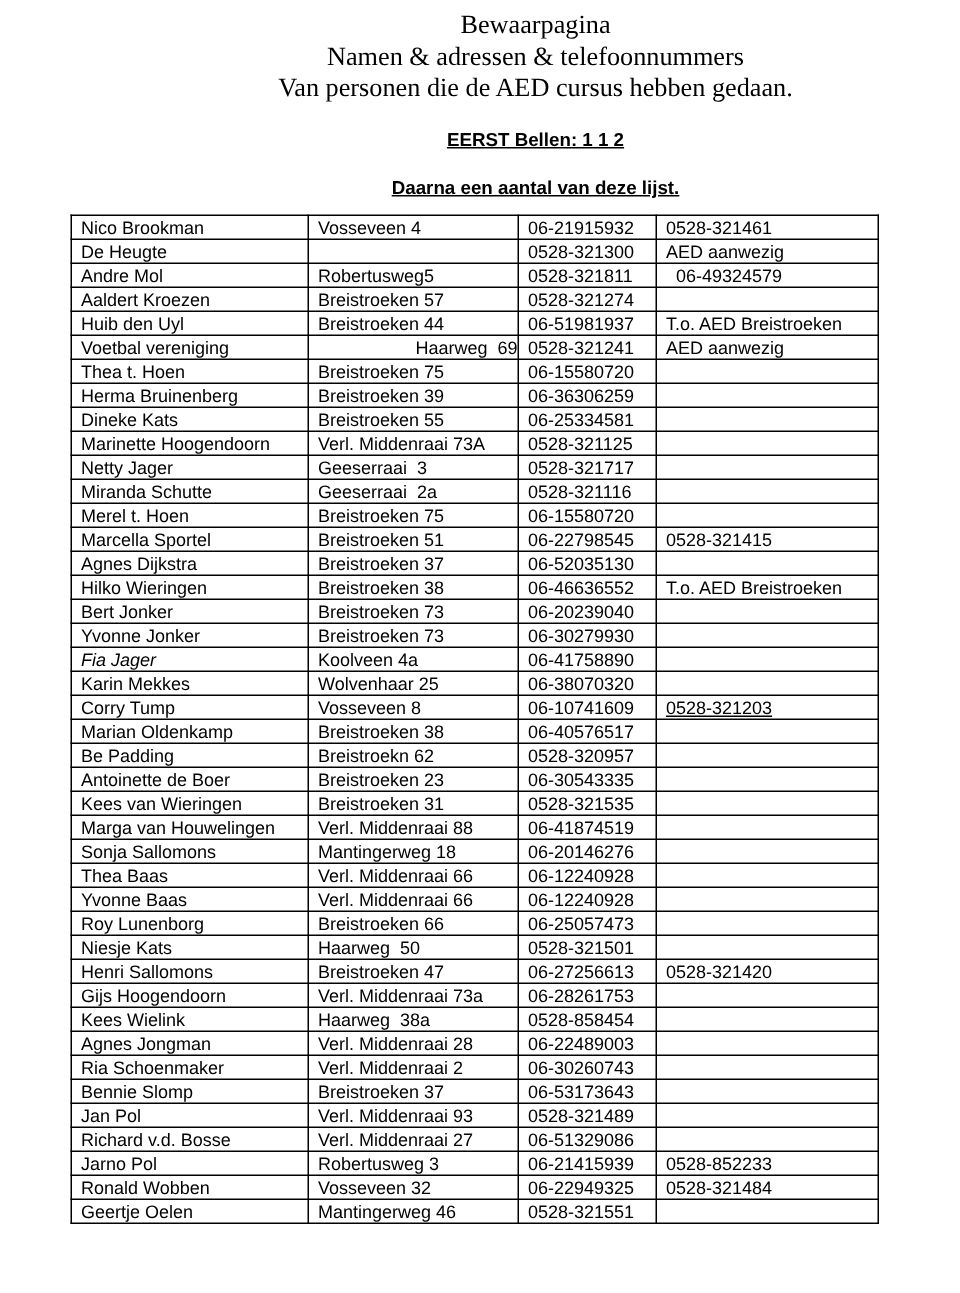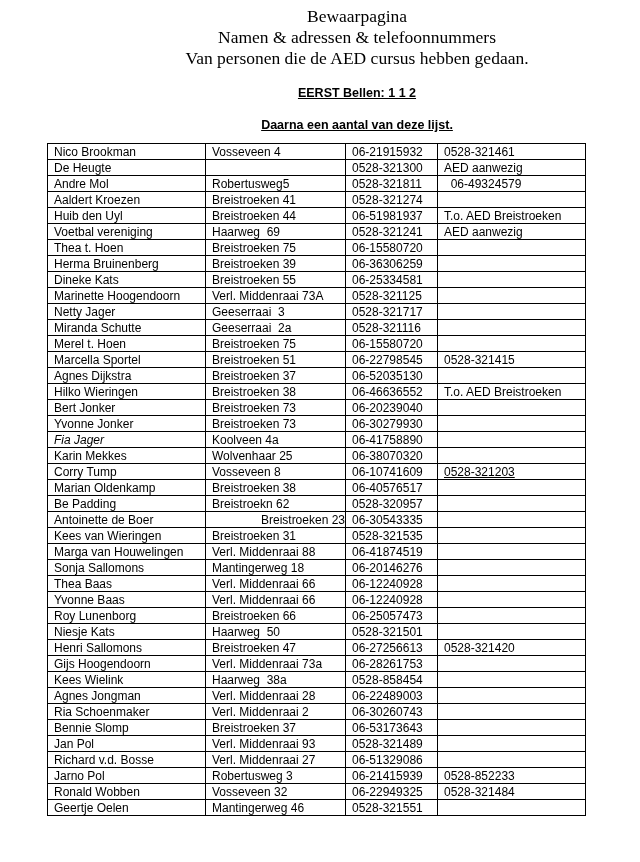--- a/index.html
+++ b/index.html
@@ -79,33 +79,33 @@
         <td style="white-space: pre;">AED aanwezig</td>
       </tr>
       <tr>
         <td style="white-space: pre;">Andre Mol</td>
         <td style="white-space: pre;">Robertusweg5</td>
         <td style="white-space: pre;">0528-321811</td>
         <td style="white-space: pre;">  06-49324579</td>
       </tr>
       <tr>
         <td style="white-space: pre;">Aaldert Kroezen</td>
-        <td style="white-space: pre;">Breistroeken 41</td>
+        <td style="white-space: pre;">Breistroeken 57</td>
         <td style="white-space: pre;">0528-321274</td>
         <td style="white-space: pre;"></td>
       </tr>
       <tr>
         <td style="white-space: pre;">Huib den Uyl</td>
         <td style="white-space: pre;">Breistroeken 44</td>
         <td style="white-space: pre;">06-51981937</td>
         <td style="white-space: pre;">T.o. AED Breistroeken</td>
       </tr>
       <tr>
         <td style="white-space: pre;">Voetbal vereniging</td>
-        <td style="white-space: pre;">Haarweg  69</td>
+        <td style="white-space: pre; text-align: right;">Haarweg  69</td>
         <td style="white-space: pre;">0528-321241</td>
         <td style="white-space: pre;">AED aanwezig</td>
       </tr>
       <tr>
         <td style="white-space: pre;">Thea t. Hoen</td>
         <td style="white-space: pre;">Breistroeken 75</td>
         <td style="white-space: pre;">06-15580720</td>
         <td style="white-space: pre;"></td>
       </tr>
       <tr>
@@ -199,21 +199,21 @@
         <td style="white-space: pre;"></td>
       </tr>
       <tr>
         <td style="white-space: pre;">Be Padding</td>
         <td style="white-space: pre;">Breistroekn 62</td>
         <td style="white-space: pre;">0528-320957</td>
         <td style="white-space: pre;"></td>
       </tr>
       <tr>
         <td style="white-space: pre;">Antoinette de Boer</td>
-        <td style="white-space: pre; text-align: right;">Breistroeken 23</td>
+        <td style="white-space: pre;">Breistroeken 23</td>
         <td style="white-space: pre;">06-30543335</td>
         <td style="white-space: pre;"></td>
       </tr>
       <tr>
         <td style="white-space: pre;">Kees van Wieringen</td>
         <td style="white-space: pre;">Breistroeken 31</td>
         <td style="white-space: pre;">0528-321535</td>
         <td style="white-space: pre;"></td>
       </tr>
       <tr>

